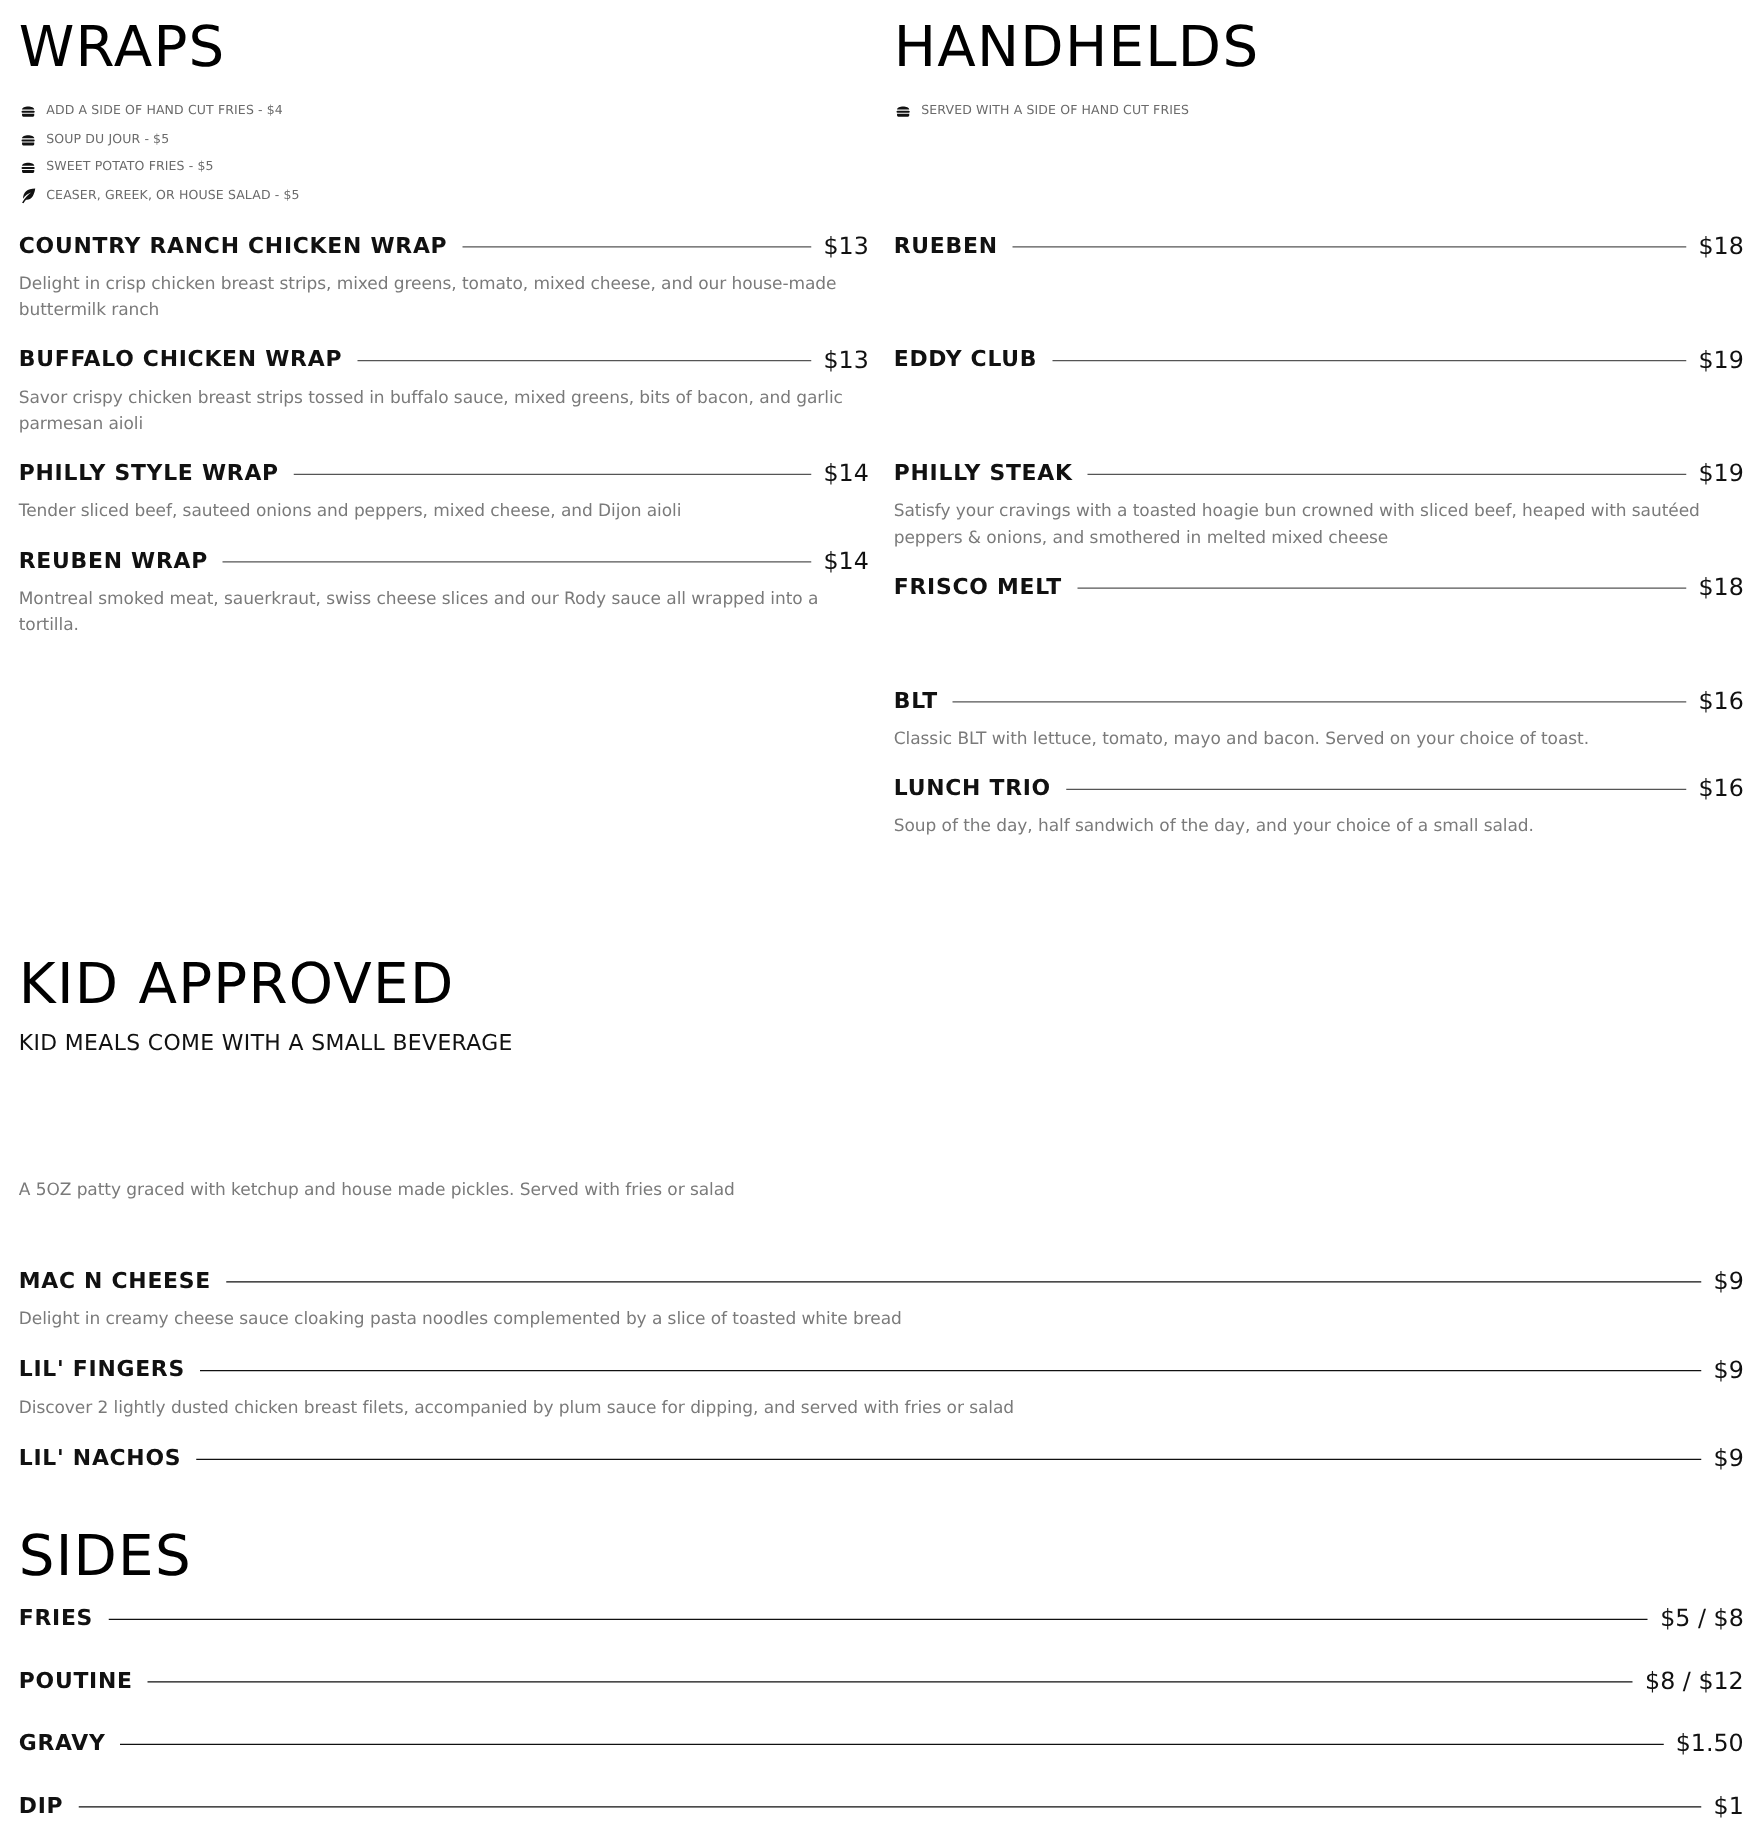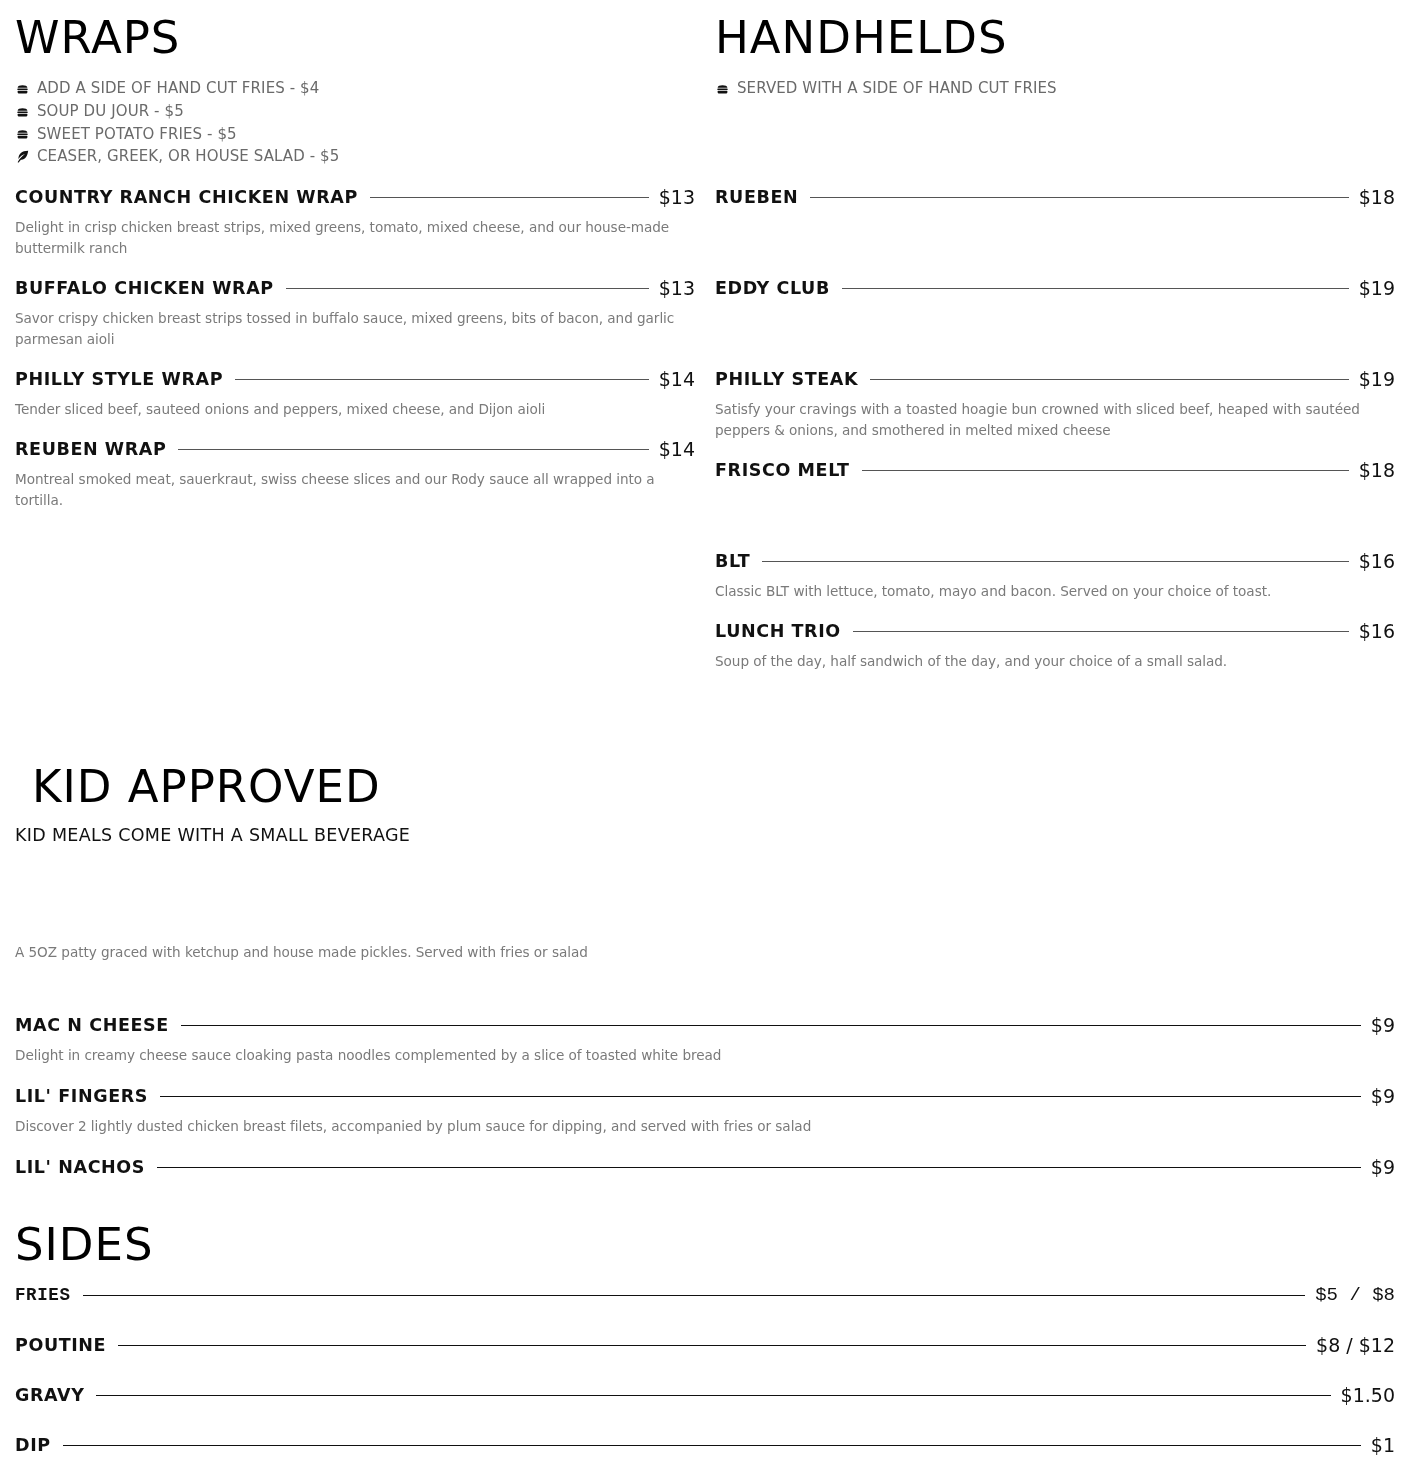--- a/index.html
+++ b/index.html
@@ -19,21 +19,21 @@
       line-height: 1;
       position: absolute;
       left: 0;
       white-space: nowrap;
     }
 
     .notes { position: absolute; left: 0; list-style: none; }
     .note {
       display: flex; align-items: center;
       height: 22.7px;
-      font-size: 15px;
+      font-size: 10px;
       color: #6a6a6a;
       letter-spacing: 0.1px;
       white-space: nowrap;
     }
     .note .ico { width: 14px; height: 14px; margin-right: 8px; display: inline-flex; align-items: center; justify-content: center; }
     .note .ico svg { width: 13px; height: 13px; }
 
     .items { position: absolute; left: 0; width: 100%; }
     .item { position: relative; width: 100%; }
     .item-head {
@@ -196,21 +196,21 @@
           <span class="item-name">LUNCH TRIO</span>
           <span class="item-line"></span>
           <span class="item-price">$16</span>
         </div>
       <p class="item-desc">Soup of the day, half sandwich of the day, and your choice of a small salad.</p>
     </div>
   </div>
 </section>
 
 <section>
-  <h2 class="section-title" style="top:764px; left:32px;">KID APPROVED</h2>
+  <h2 class="section-title" style="top:764px; left:15px;">KID APPROVED</h2>
   <p class="kid-sub" style="top:825px;text-align:right;">KID MEALS COME WITH A SMALL BEVERAGE</p>
 
   <div class="kid items dark" style="top:934px;">
     <div class="item" style="height:71px;">
       <p class="item-desc">A 5OZ patty graced with ketchup and house made pickles. Served with fries or salad</p>
     </div>
     <div class="item" style="height:71px;">
       <div class="item-head">
           <span class="item-name">MAC N CHEESE</span>
           <span class="item-line"></span>
@@ -233,21 +233,21 @@
           <span class="item-price">$9</span>
         </div>
     </div>
   </div>
 </section>
 
 <section>
   <h2 class="section-title" style="top:1222px; left:15px;">SIDES</h2>
 
   <div class="kid items dark" style="top:1283px;">
-    <div class="item" style="height:50px;font-family:Liberation Mono, monospace;">
+    <div class="item" style="height:50px;">
       <div class="item-head">
           <span class="item-name">FRIES</span>
           <span class="item-line"></span>
           <span class="item-price">$5 / $8</span>
         </div>
     </div>
     <div class="item" style="height:50px;">
       <div class="item-head">
           <span class="item-name">POUTINE</span>
           <span class="item-line"></span>

